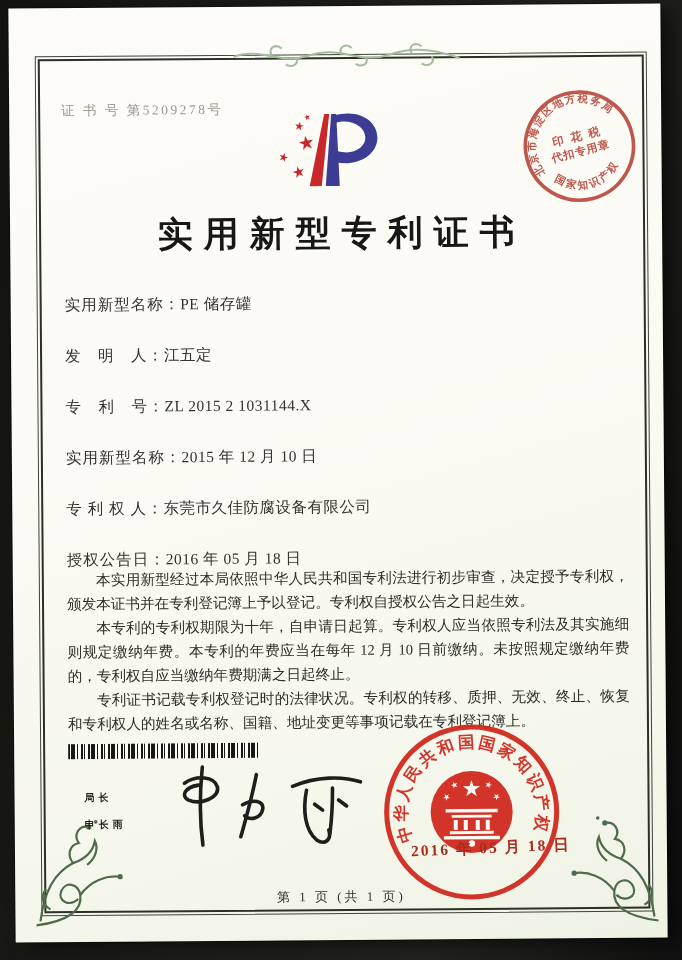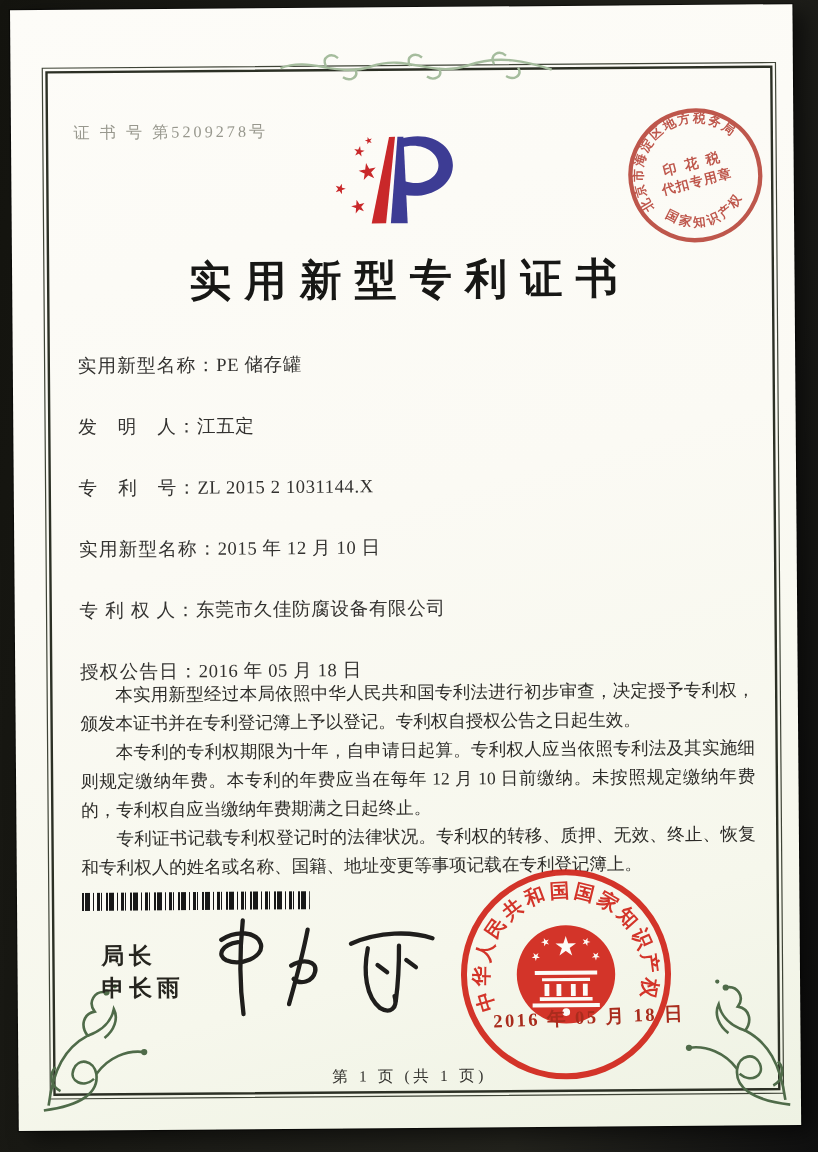--- a/index.html
+++ b/index.html
@@ -25,21 +25,21 @@
   .field .lbl{letter-spacing:1px;}
   .paras{position:absolute;left:54px;top:560px;width:562px;font-size:14.6px;line-height:24px;
          text-align:justify;color:#2d2c29;}
   .paras p{margin:0;text-indent:2em;}
   .barcode{position:absolute;left:54px;top:736px;width:190px;height:15px;
     background:repeating-linear-gradient(90deg,
       #181818 0 2px,#fbfaf4 2px 3px,#181818 3px 7px,#fbfaf4 7px 9px,
       #181818 9px 10px,#fbfaf4 10px 13px,#181818 13px 15px,#fbfaf4 15px 16px,
       #181818 16px 17px,#fbfaf4 17px 20px);}
   .comm{position:absolute;left:70px;top:776px;font-family:"Liberation Sans","DejaVu Sans",sans-serif;
-        font-weight:bold;font-size:19px;line-height:27px;letter-spacing:4px;color:#26251f;}
+        font-weight:bold;font-size:10px;line-height:27px;letter-spacing:4px;color:#26251f;}
   .sig{position:absolute;left:150px;top:742px;width:215px;height:108px;}
   .office-seal{position:absolute;left:366px;top:716px;width:182px;height:182px;opacity:.93;}
   .seal-date{position:absolute;left:396px;top:833px;font-size:15.5px;font-weight:bold;
              letter-spacing:2px;color:#a92c1d;transform:rotate(-2deg);white-space:nowrap;}
   .tax-stamp{position:absolute;left:510px;top:82px;width:120px;height:120px;
              transform:rotate(-14deg);opacity:.9;}
   .footer{position:absolute;left:0;right:0;top:882px;text-align:center;font-size:13px;
           letter-spacing:3px;color:#34332f;}
   .corner-fl{position:absolute;width:104px;height:116px;}
   .corner-fl.bl{left:-12px;bottom:-14px;}

